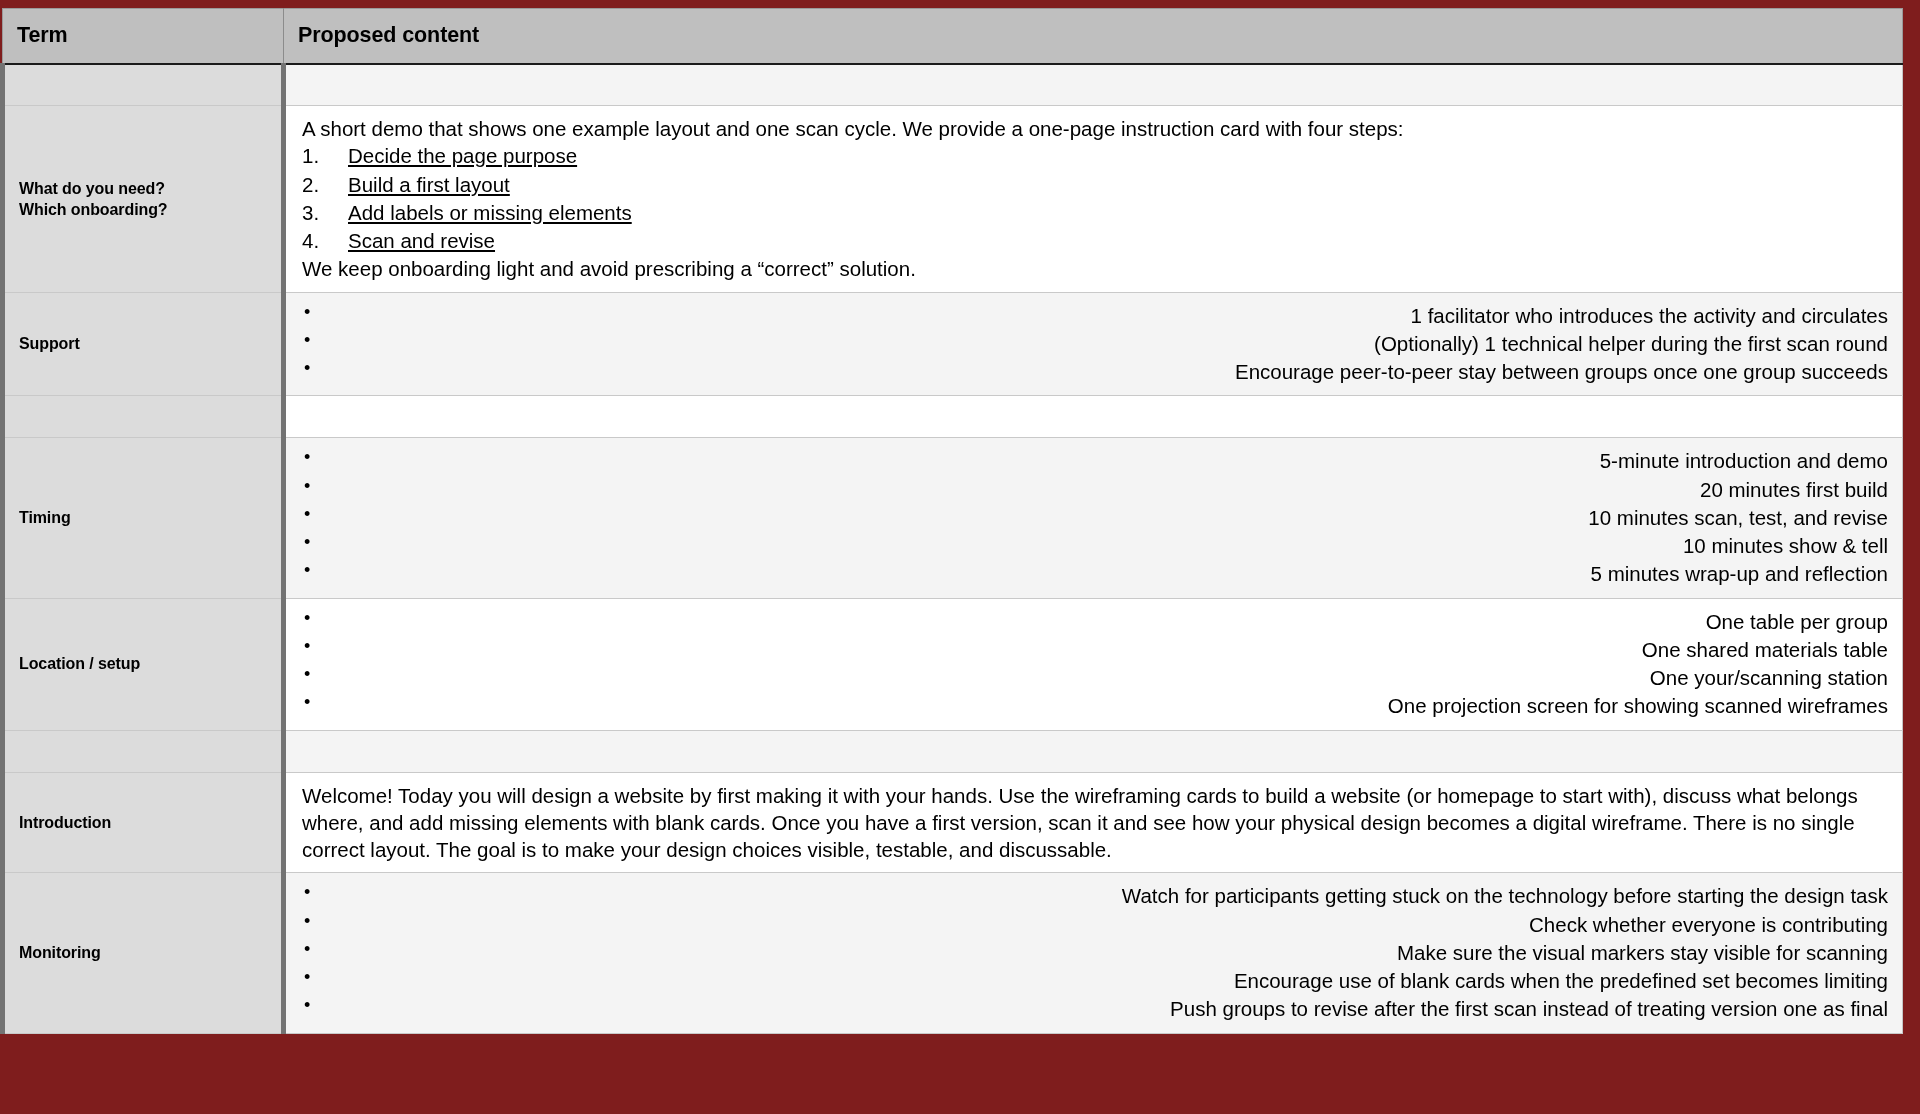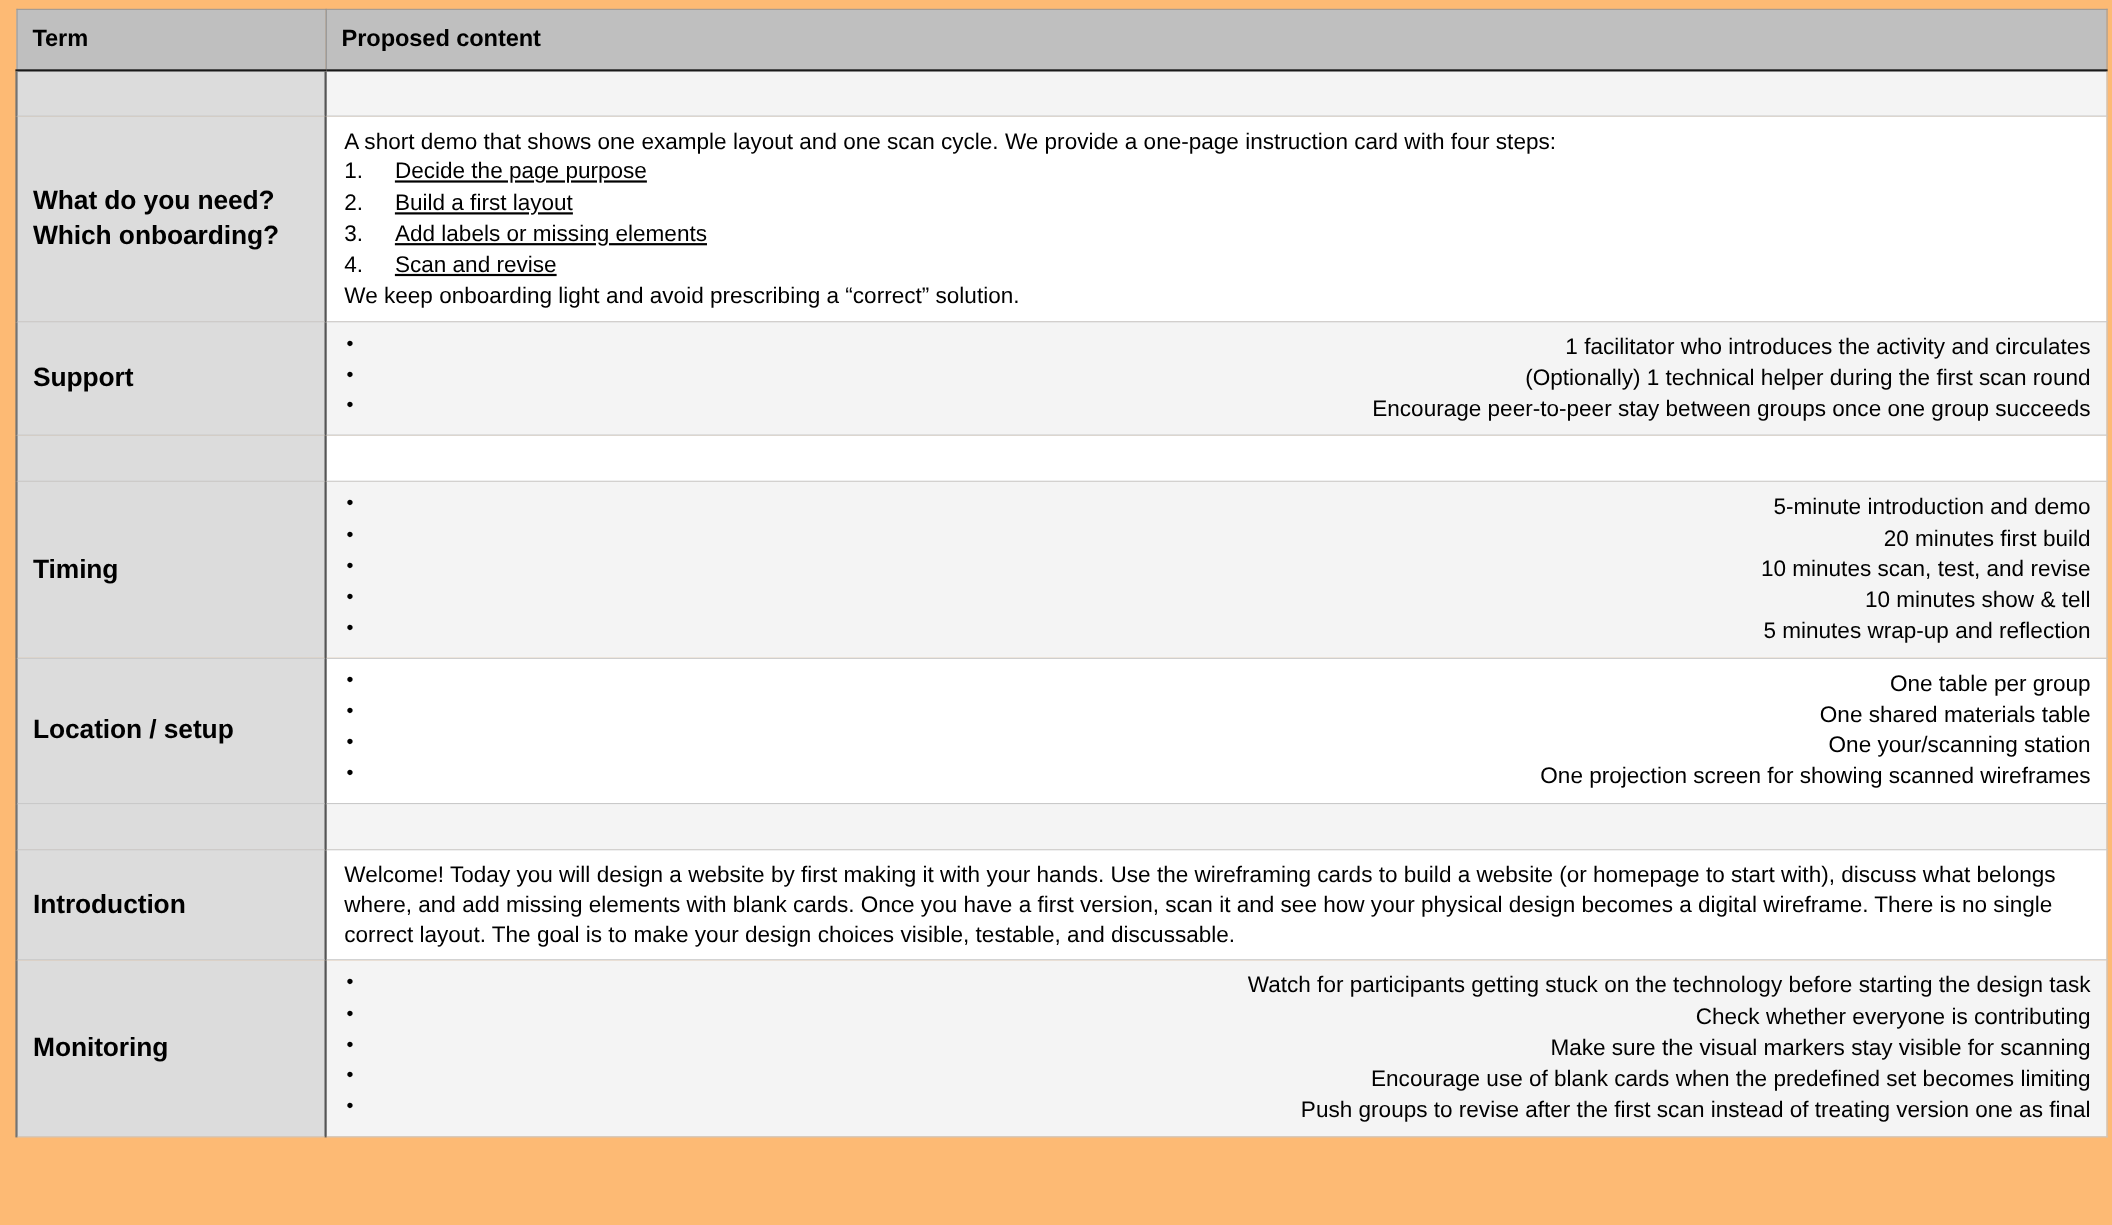--- a/index.html
+++ b/index.html
@@ -13,22 +13,22 @@
     width: 1920px;
     height: 1114px;
     overflow: hidden;
     -webkit-font-smoothing: antialiased;
   }
 
   .sheet {
     width: 1920px;
     height: 1114px;
     box-sizing: border-box;
-    padding: 8px 10px 0 14px;
-    background: #fdba74;
+    padding: 8px 10px 0 0;
+    background: #7f1d1d;
   }
 
   table.plan {
     border-collapse: collapse;
     table-layout: fixed;
     width: 1900px;
     font-size: 20.5px;
     line-height: 1.33;
     color: #000000;
   }
@@ -47,31 +47,31 @@
     vertical-align: middle;
     padding: 12px 14px 13px 14px;
     height: 48px;
     box-sizing: border-box;
     letter-spacing: -0.1px;
   }
   thead th.term-head { border-right: 1px solid #8c8c8c; }
 
   
   tbody td {
-    border-left: 2px solid #737373;
+    border-left: 5px solid #737373;
     border-right: 1px solid #c6c6c6;
     border-bottom: 1px solid #c9c9c9;
     vertical-align: middle;
     box-sizing: border-box;
   }
 
   td.term {
     background: #dcdcdc;
     font-weight: bold;
-    font-size: 24px;
+    font-size: 16px;
     padding: 6px 14px;
     border-right: 2px solid #555555;
     letter-spacing: -0.1px;
   }
 
   td.content {
     padding: 9px 14px 9px 16px;
     background: #ffffff;
   }
   tr.alt td.content { background: #f4f4f4; }

